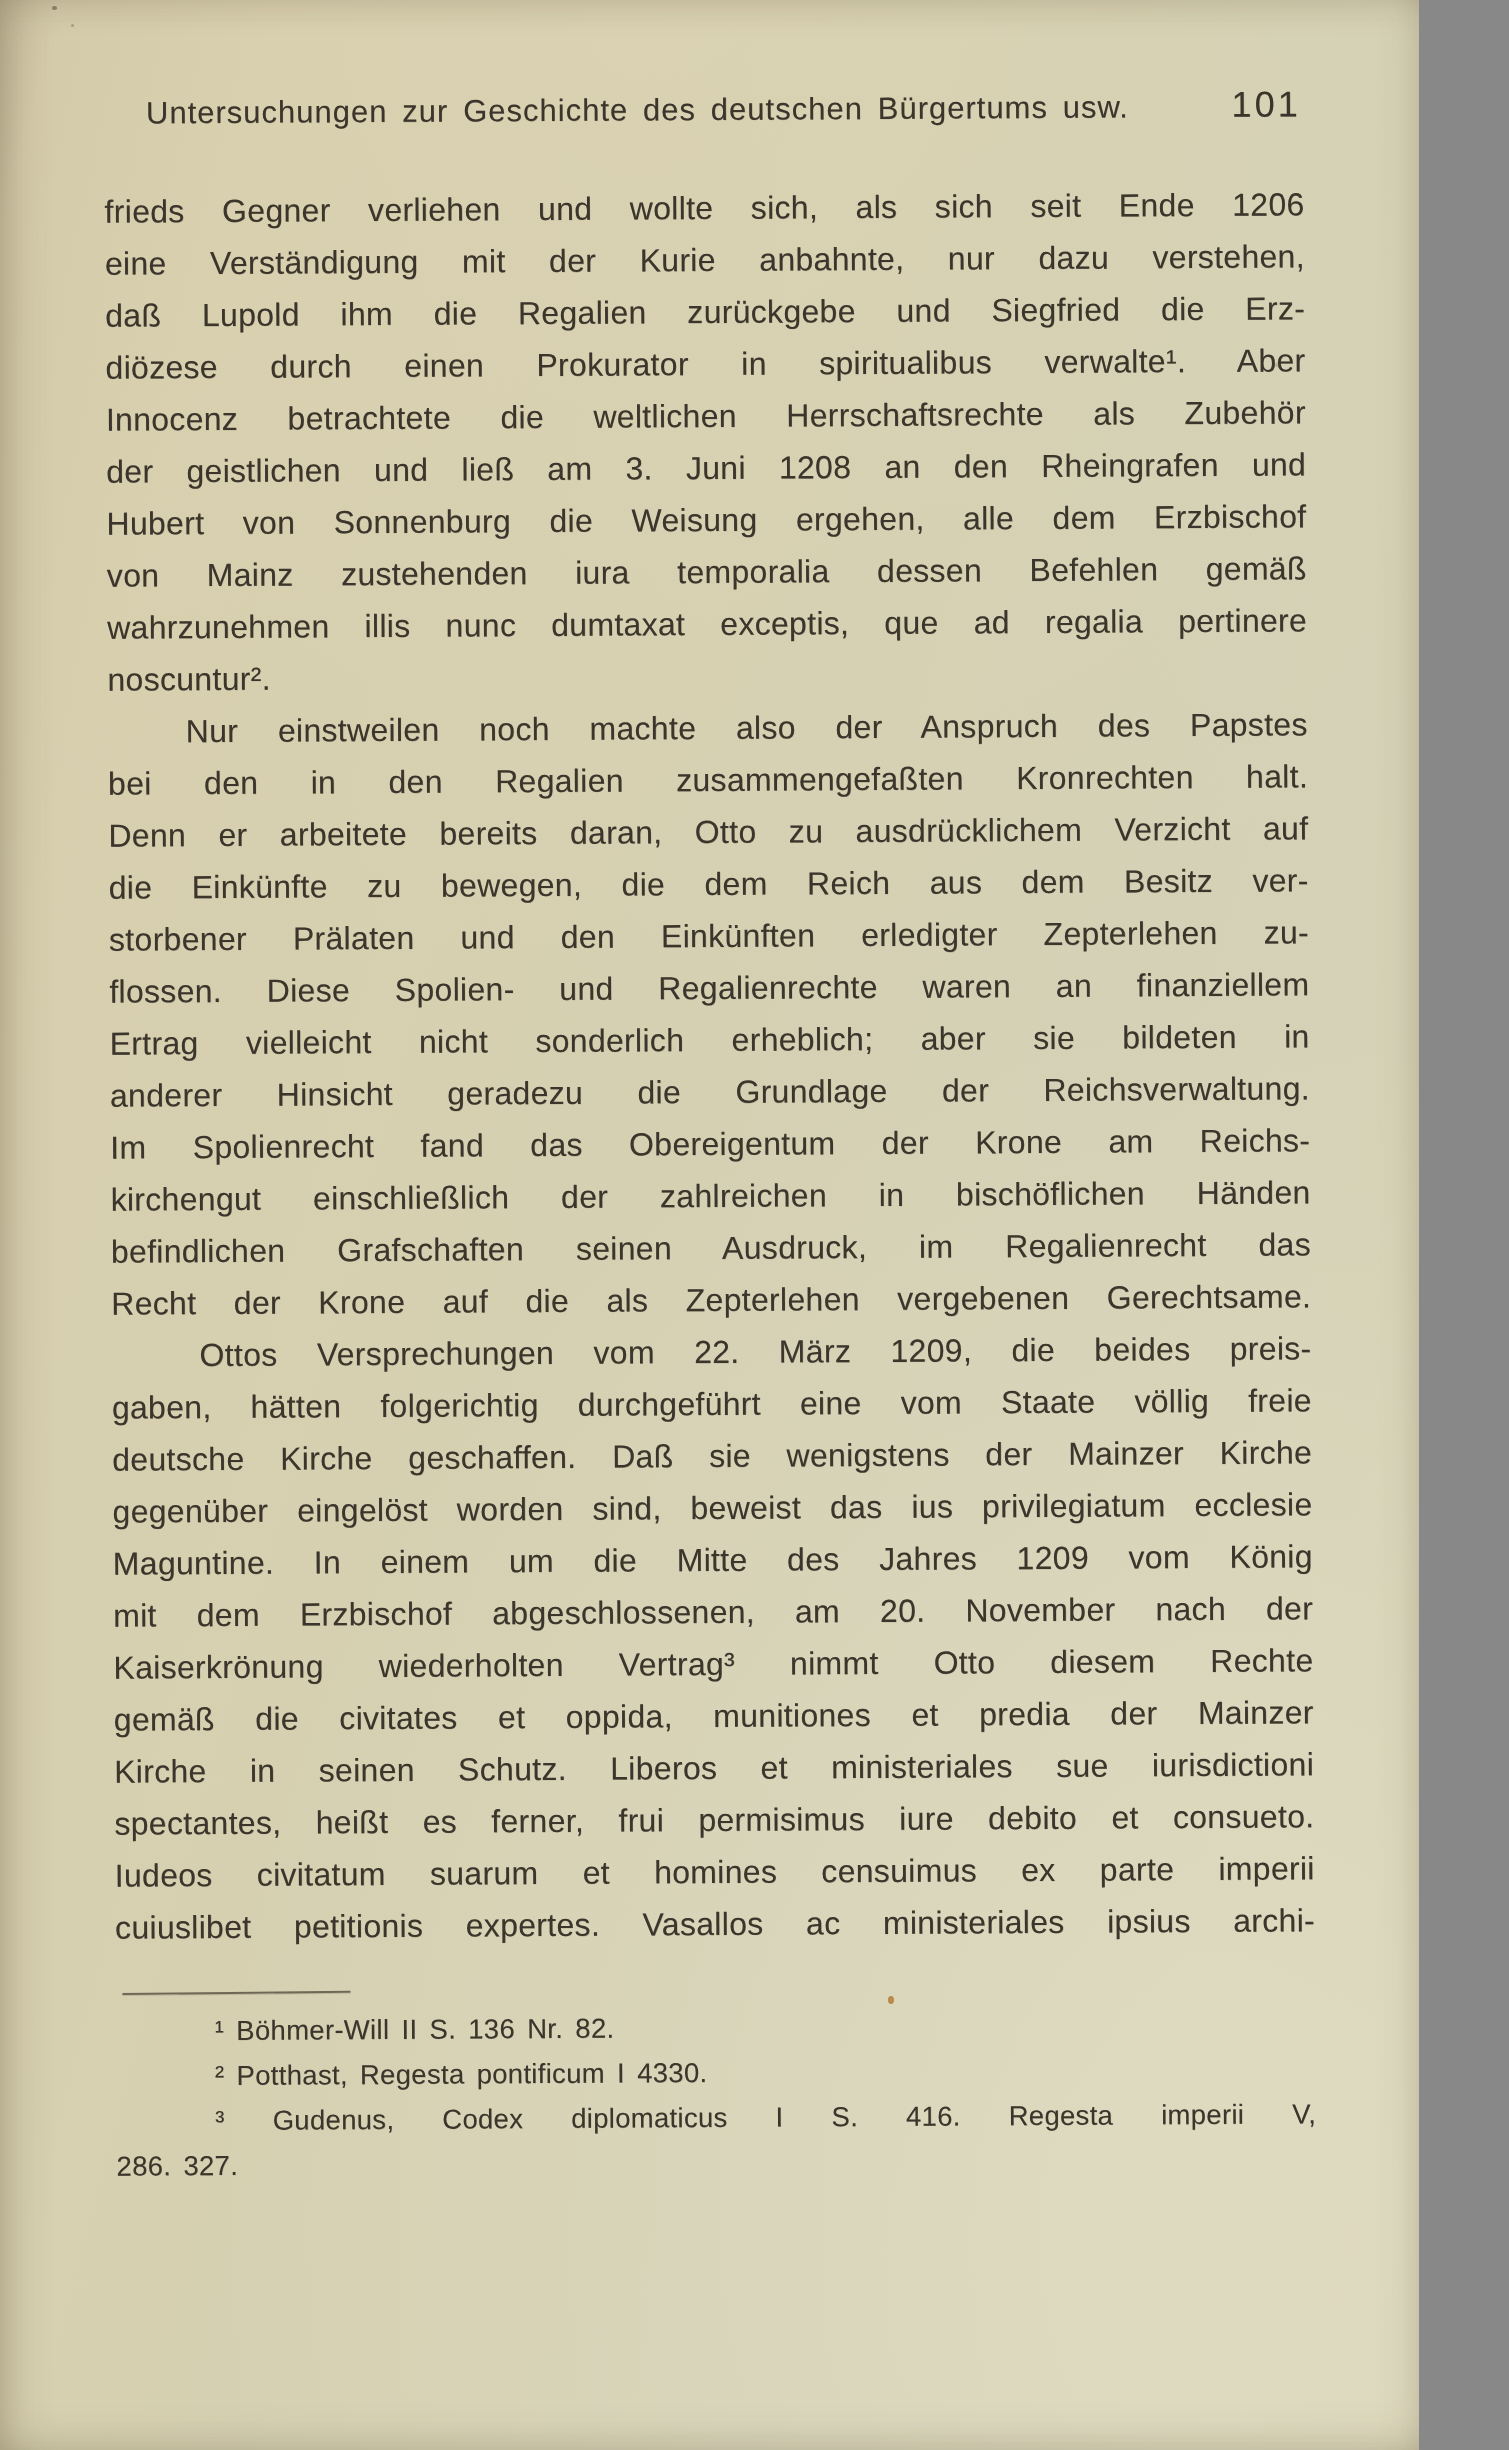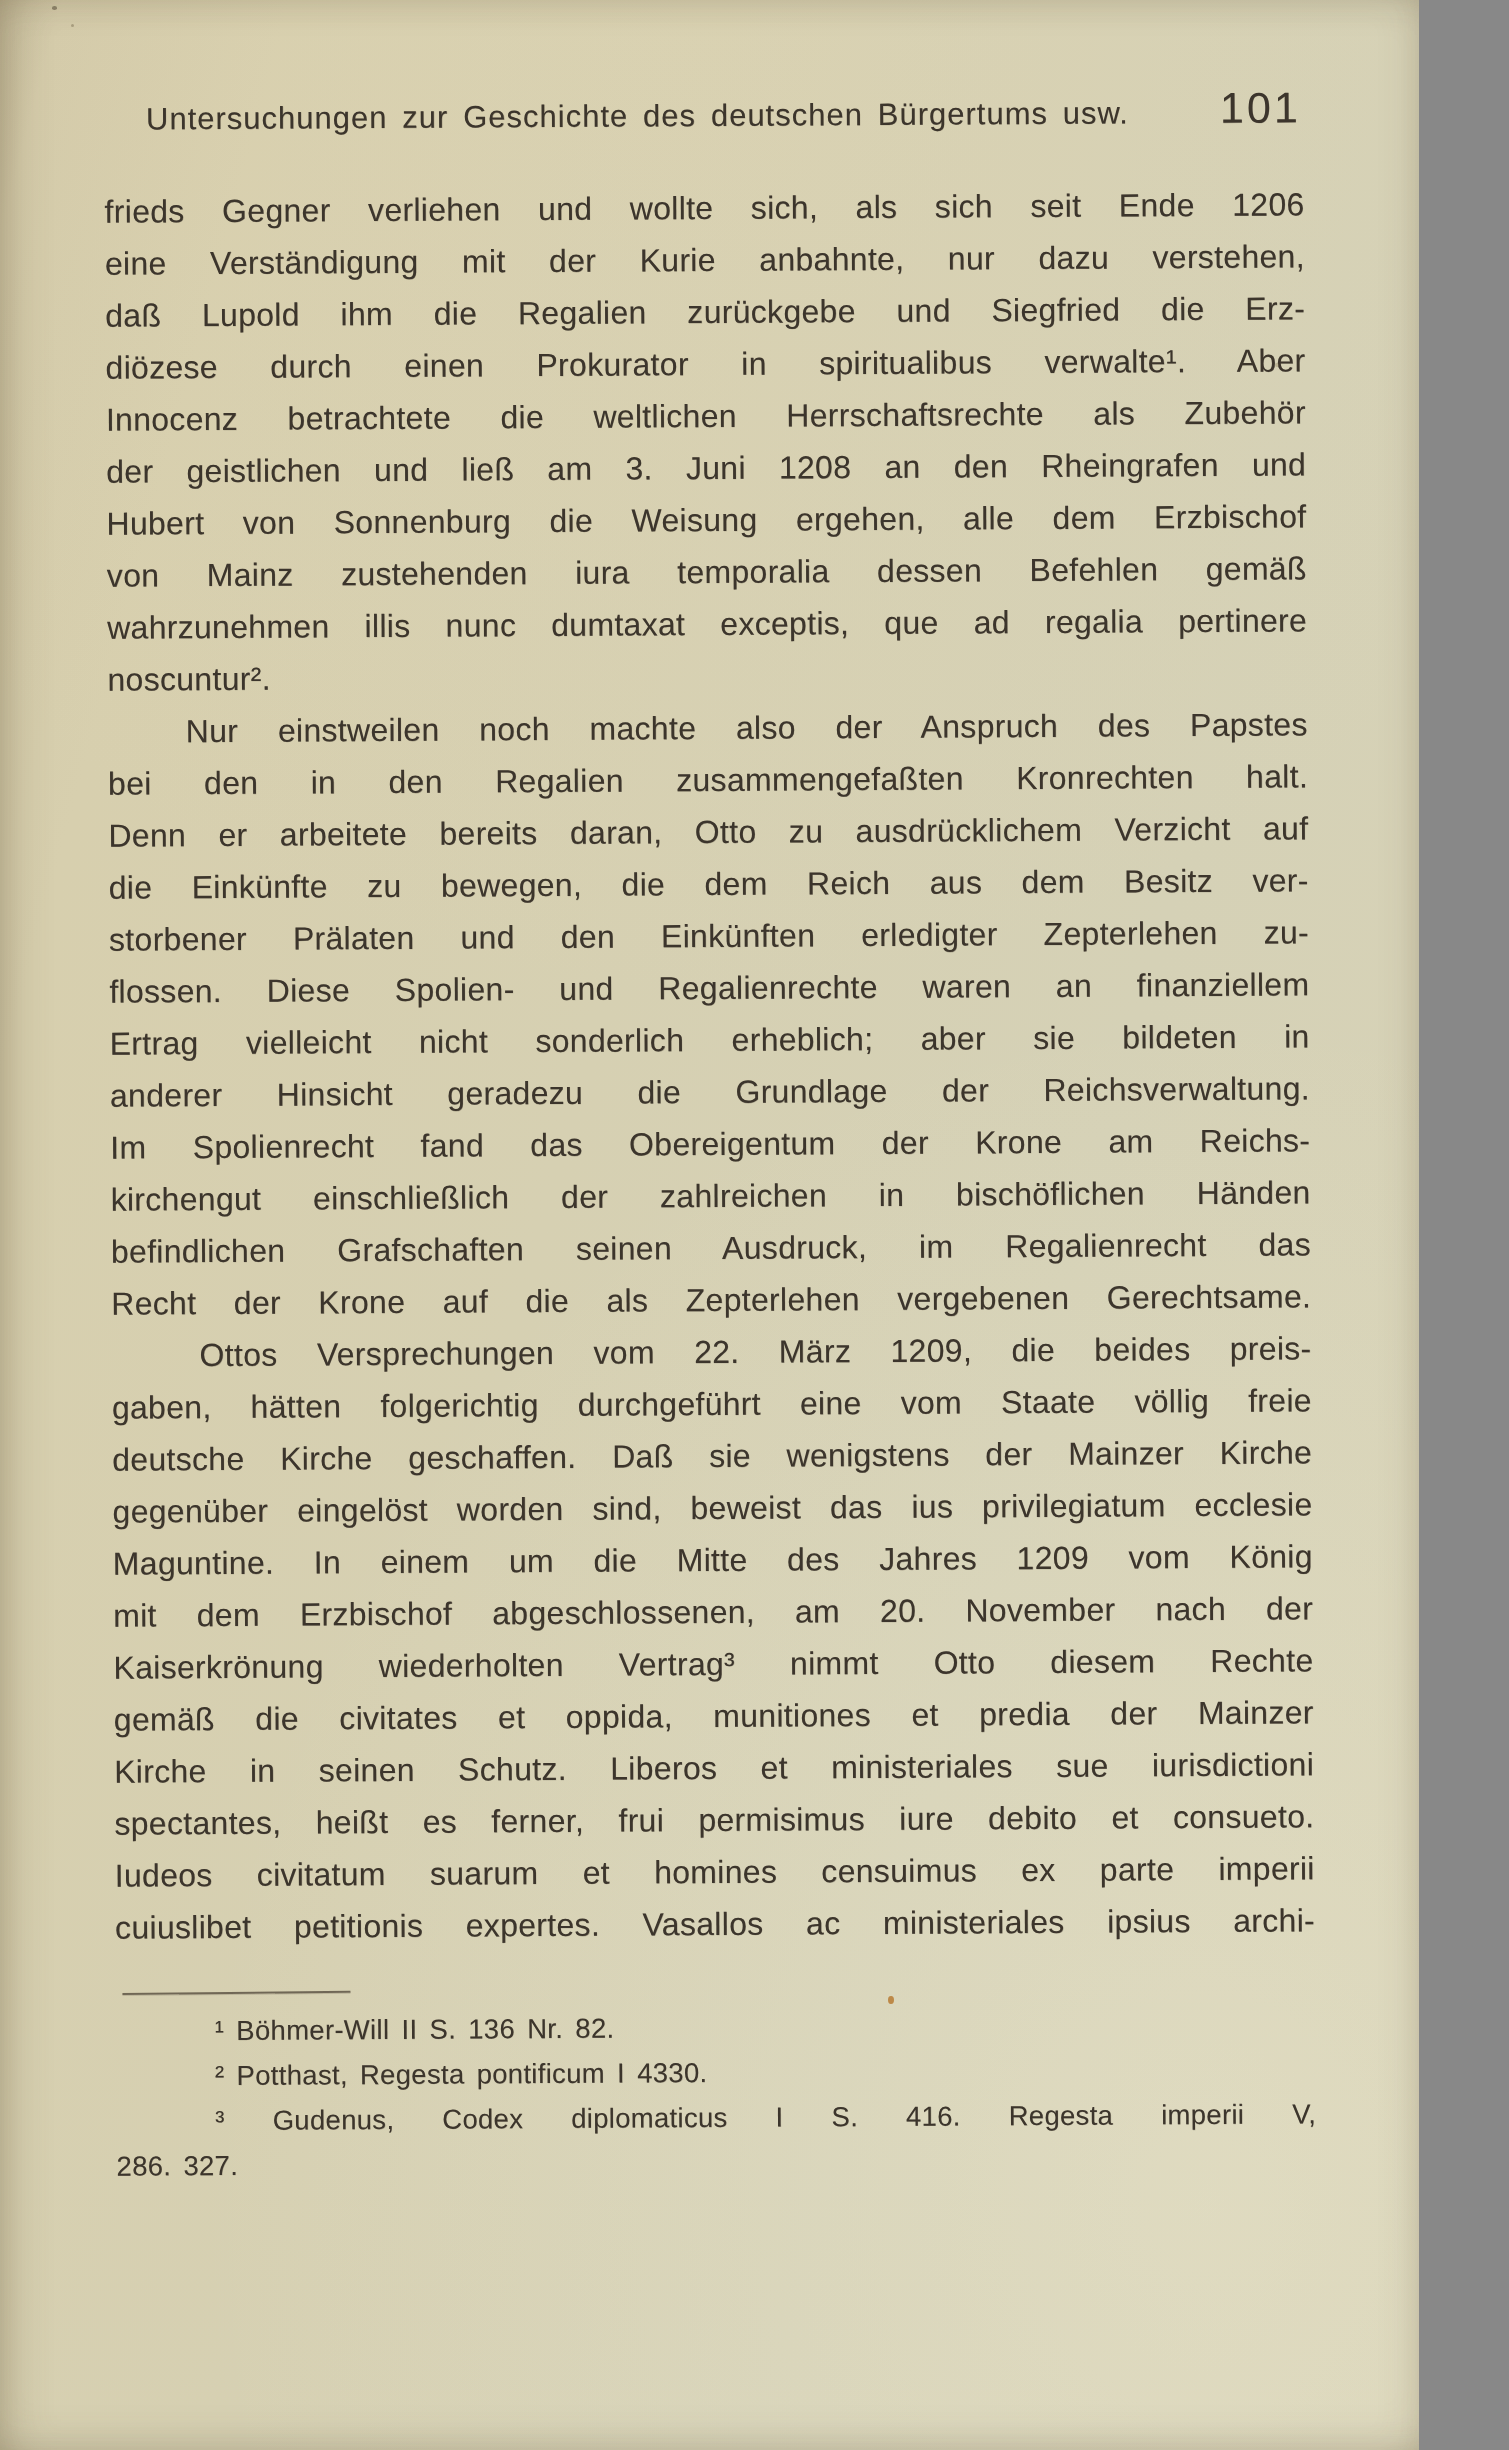--- a/index.html
+++ b/index.html
@@ -22,21 +22,21 @@
   .content{position:absolute;inset:0;transform:rotate(-0.35deg);transform-origin:50% 45%;}
   .header{
     position:absolute;left:152px;top:87px;width:1155px;
     display:flex;justify-content:space-between;align-items:baseline;
   }
   .header .title{
     font-size:31px;letter-spacing:1px;word-spacing:5.2px;
     text-shadow:0.3px 0.3px 0.5px rgba(59,48,38,0.35);
   }
   .header .pagenum{
-    font-size:43px;letter-spacing:3.1px;
+    font-size:36px;letter-spacing:3.1px;
     text-shadow:0.3px 0.3px 0.5px rgba(59,48,38,0.35);
   }
   .body-text{position:absolute;left:110px;top:182px;width:1200px;}
   .body-text .line{
     font-size:32px;line-height:52px;
     text-align:justify;text-align-last:justify;
     letter-spacing:0.3px;word-spacing:3.1px;
     white-space:normal;overflow:visible;
     text-shadow:0.3px 0.3px 0.5px rgba(59,48,38,0.33);
   }

